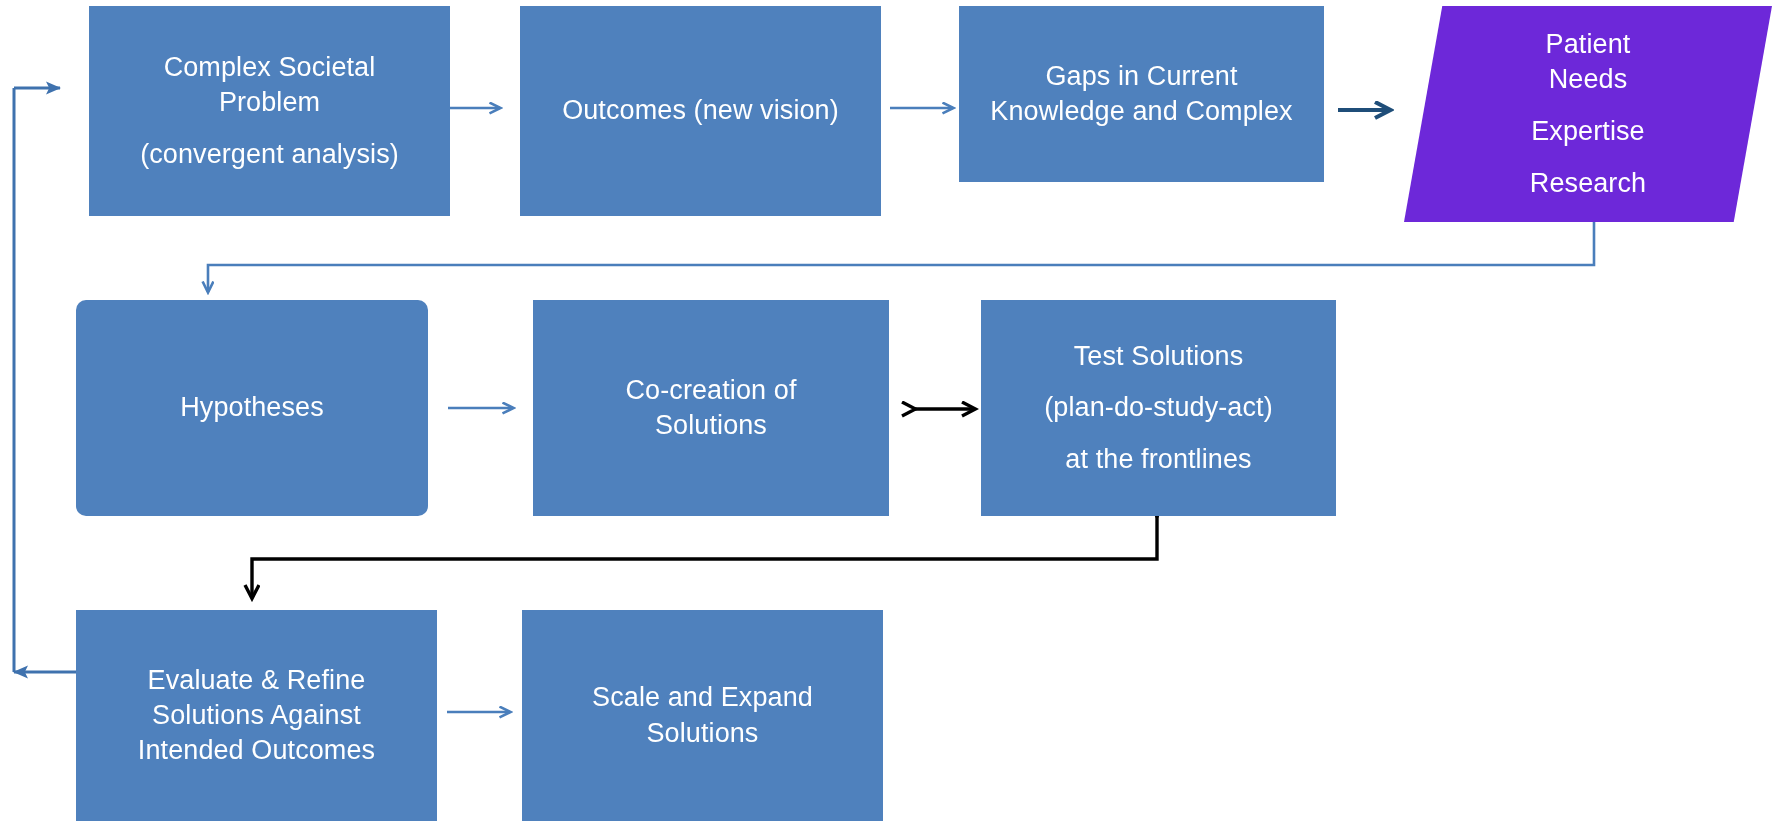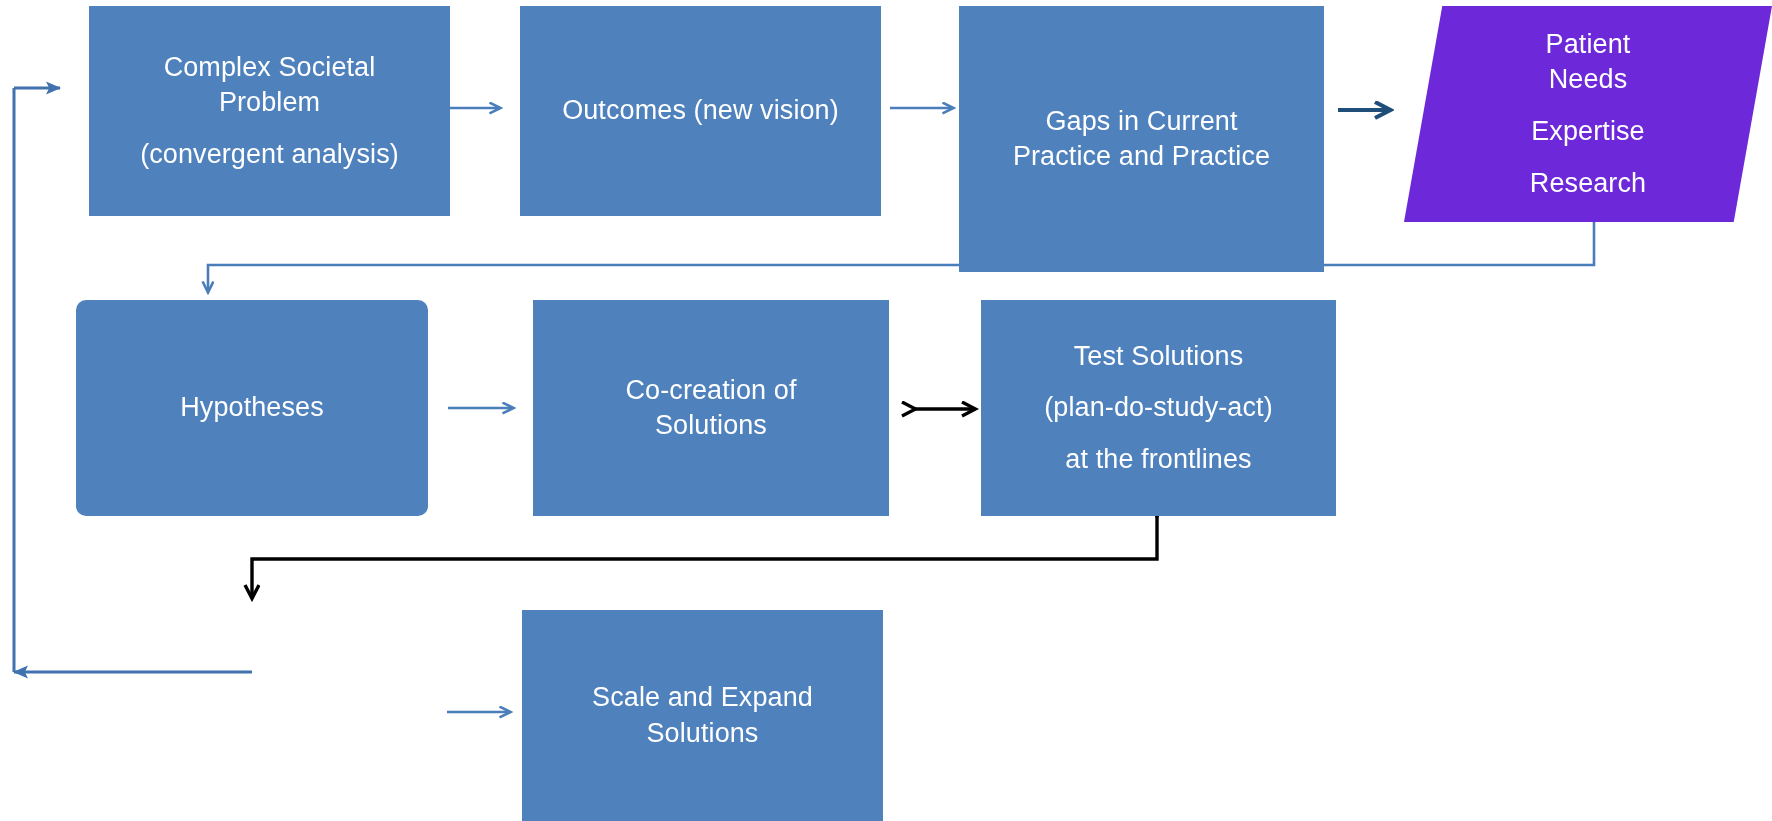--- a/index.html
+++ b/index.html
@@ -114,23 +114,23 @@
   <div class="node rect" style="left:76px; top:6px; width:361px; height:210px;margin-left:13px;">
     <span class="line">Complex Societal</span>
     <span class="line">Problem</span>
     <span class="line gap-before">(convergent analysis)</span>
   </div>
 
   <div class="node rect" style="left:520px; top:6px; width:361px; height:210px;">
     <span class="line">Outcomes (new vision)</span>
   </div>
 
-  <div class="node rect" style="left:959px; top:6px; width:365px; height:266px;">
+  <div class="node rect" style="left:959px; top:6px; width:365px; height:176px;">
     <span class="line">Gaps in Current</span>
-    <span class="line">Practice and Practice</span>
+    <span class="line">Knowledge and Complex</span>
   </div>
 
   <div class="node parallelogram" style="left:1404px; top:6px; width:368px; height:216px;">
     <span class="line">Patient</span>
     <span class="line">Needs</span>
     <span class="line gap-before">Expertise</span>
     <span class="line gap-before">Research</span>
   </div>
 
   <div class="node rect" style="left:76px; top:300px; width:352px; height:216px;border-radius:10px;">
@@ -141,19 +141,24 @@
     <span class="line">Co-creation of</span>
     <span class="line">Solutions</span>
   </div>
 
   <div class="node rect" style="left:981px; top:300px; width:355px; height:216px;">
     <span class="line">Test Solutions</span>
     <span class="line gap-before">(plan-do-study-act)</span>
     <span class="line gap-before">at the frontlines</span>
   </div>
 
+  <div class="node rect" style="left:76px; top:610px; width:361px; height:211px;">
+    <span class="line">Evaluate &amp; Refine</span>
+    <span class="line">Solutions Against</span>
+    <span class="line">Intended Outcomes</span>
+  </div>
 
   <div class="node rect" style="left:522px; top:610px; width:361px; height:211px;">
     <span class="line">Scale and Expand</span>
     <span class="line">Solutions</span>
   </div>
 
 </div>
 
 </body></html>

